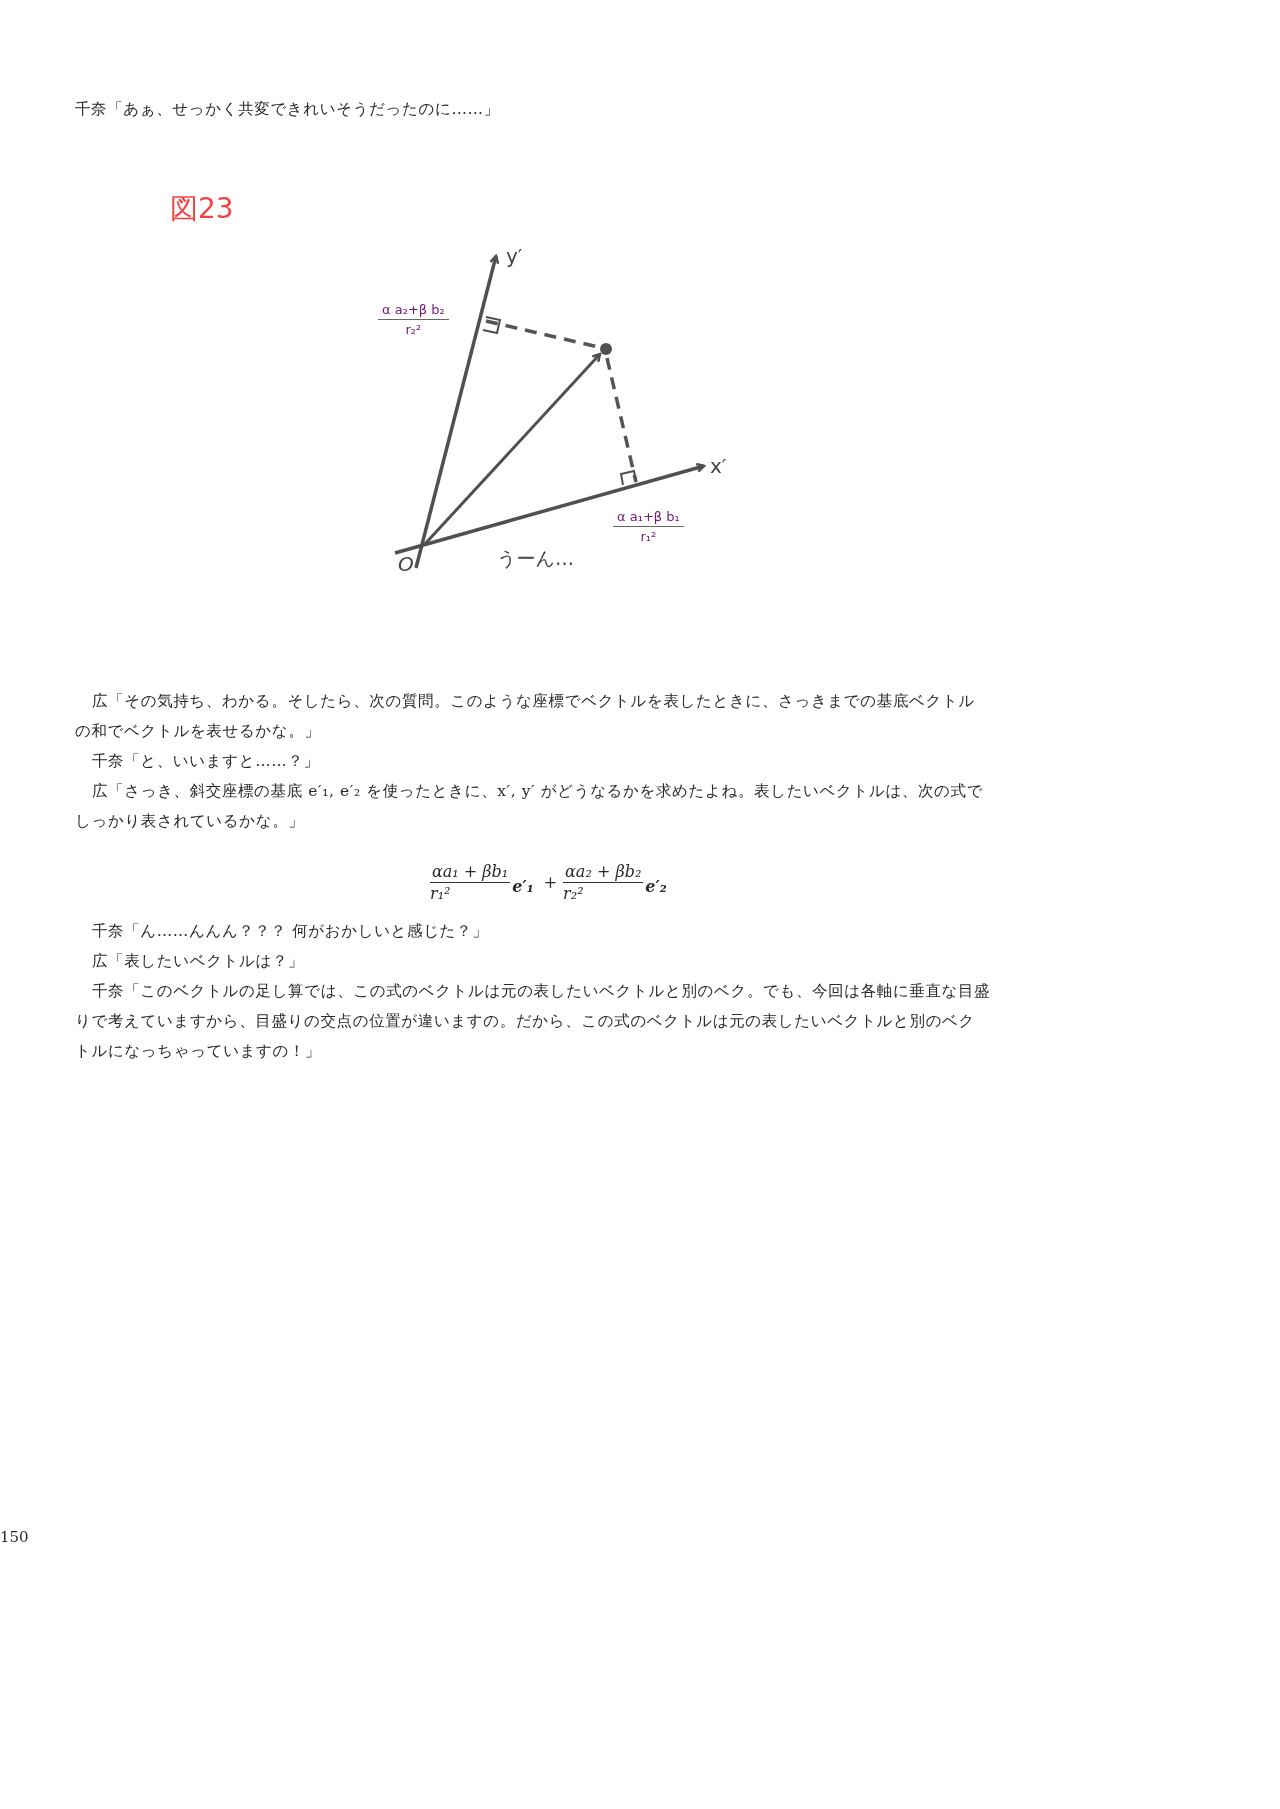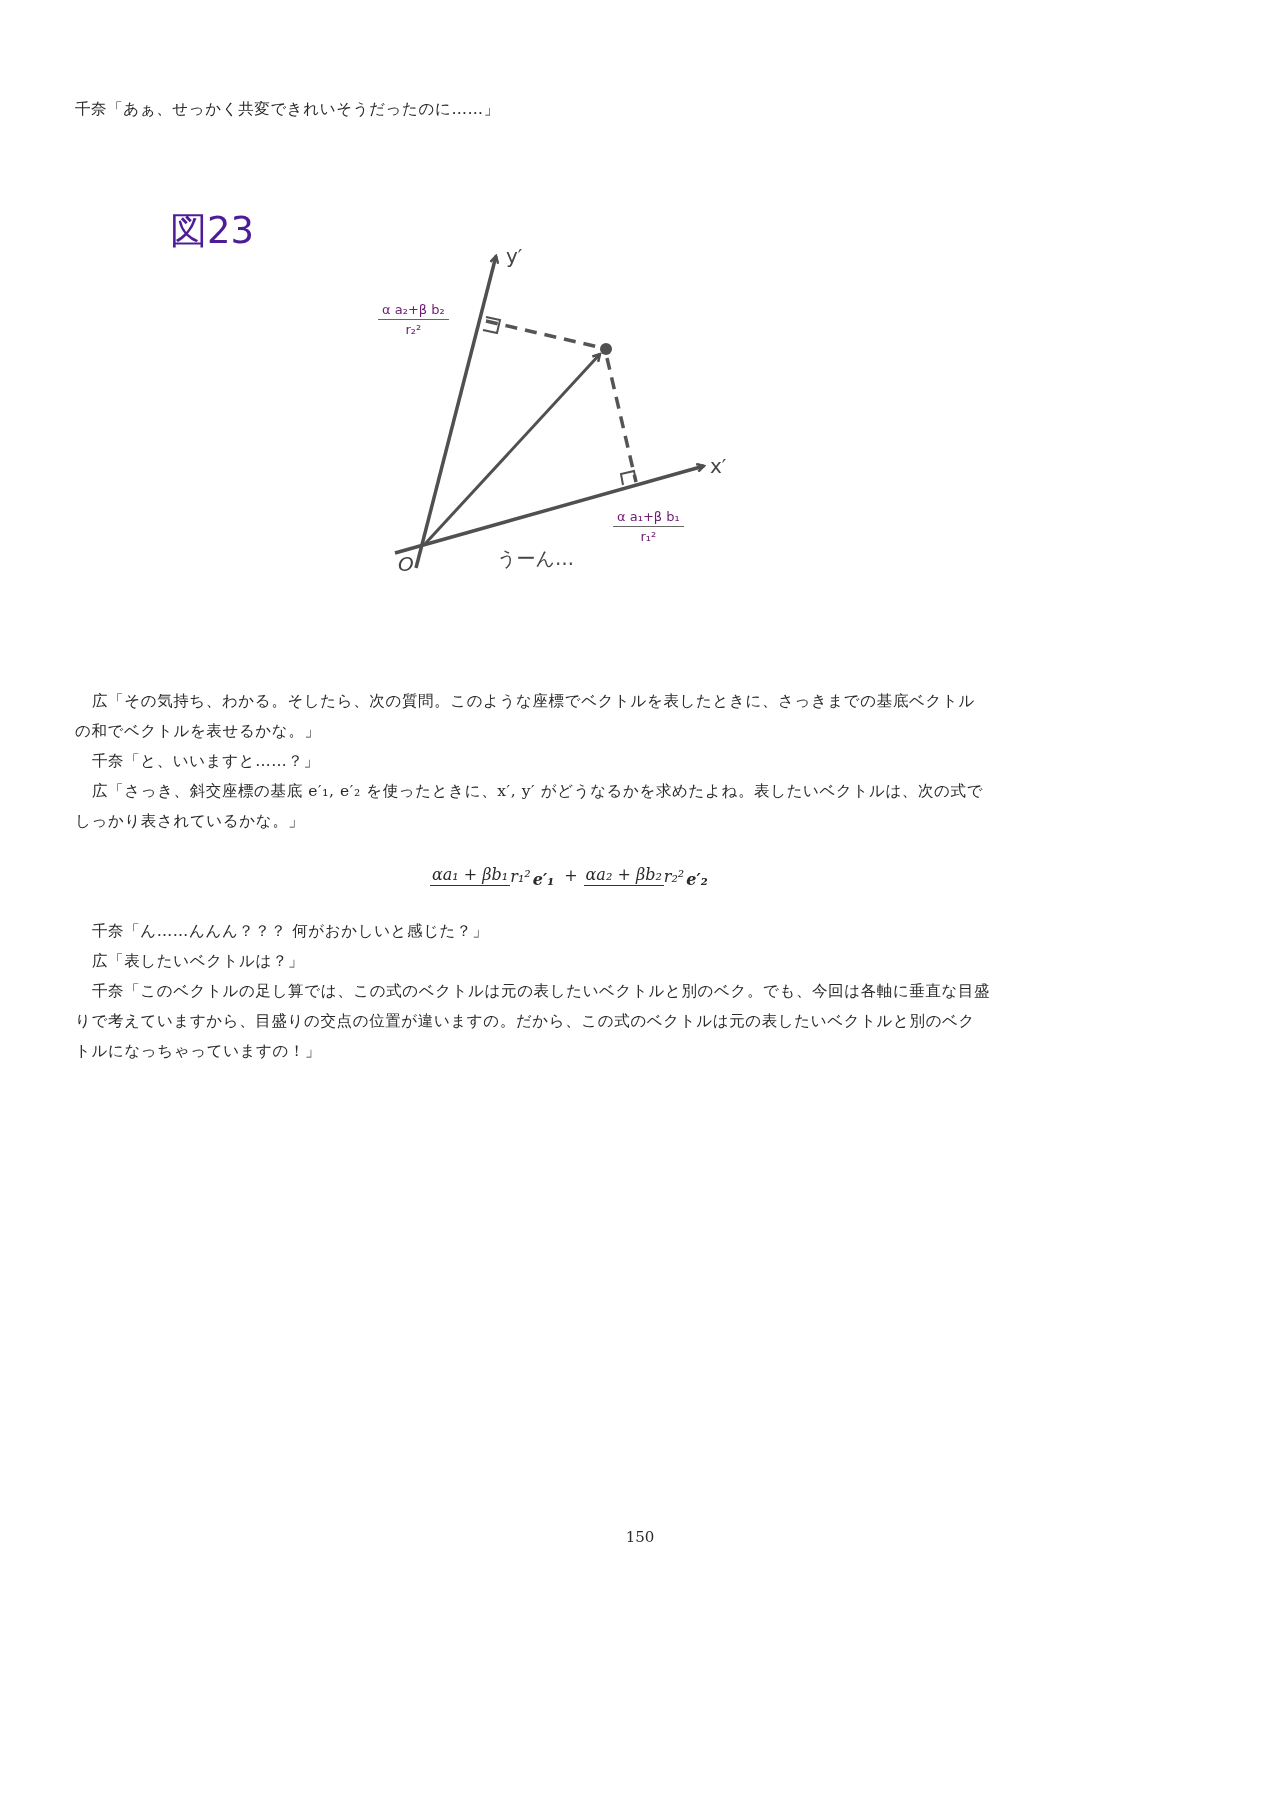--- a/index.html
+++ b/index.html
@@ -1,32 +1,32 @@
 <!DOCTYPE html>
 <html><head>
 <meta charset="utf-8">
 <style>
   html, body { margin:0; padding:0; background:#ffffff; }
   body { width:1280px; height:1809px; position:relative; overflow:hidden;
          font-family:"DejaVu Serif", serif; color:#2a2a2a; }
   .line { position:absolute; left:75px; font-size:15.5px; line-height:22px; white-space:nowrap; letter-spacing:0.6px; }
   .indent { left:92px; }
-  .fig-title { position:absolute; left:170px; top:190px; font-family:"DejaVu Sans", sans-serif; font-size:37px; color:#4c1d95;margin-top:16px; }
+  .fig-title { position:absolute; left:170px; top:190px; font-family:"DejaVu Sans", sans-serif; font-size:28px; color:#ef4444; }
   svg.diagram { position:absolute; left:0; top:0; }
   .lbl { position:absolute; font-family:"DejaVu Sans", sans-serif; color:#444; }
   .frac { position:absolute; text-align:center; font-family:"DejaVu Sans", sans-serif; color:#701a75; font-size:13px; }
   .frac .num { padding:0 4px 2px; border-bottom:1px solid #666; }
   .frac .den { padding-top:2px; }
   .eq { position:absolute; left:430px; top:862px; font-family:"DejaVu Serif", serif; font-style:italic; font-size:16px; display:flex; align-items:center; }
-  .eq .f { display:inline-flex; flex-direction:row; align-items:center; }
+  .eq .f { display:inline-flex; flex-direction:column; }
   .eq .f .n { border-bottom:1px solid #333; padding:0 2px 1px; }
   .eq .f .d { padding-top:1px; }
   .eq .e { margin:8px 4px 0 2px; font-weight:bold; }
   .eq .plus { font-style:normal; margin:0 6px; }
-  .pagenum { position:absolute; left:0; width:100%; top:1528px; text-align:center; font-size:15px; }
+  .pagenum { position:absolute; left:0; width:100%; top:1528px; text-align:left; font-size:15px; }
 </style>
 </head>
 <body>
 
 <div class="line" style="top:98px;">千奈「あぁ、せっかく共変できれいそうだったのに……」</div>
 
 <div class="fig-title">図23</div>
 
 <svg class="diagram" width="1280" height="700">
   <defs>

